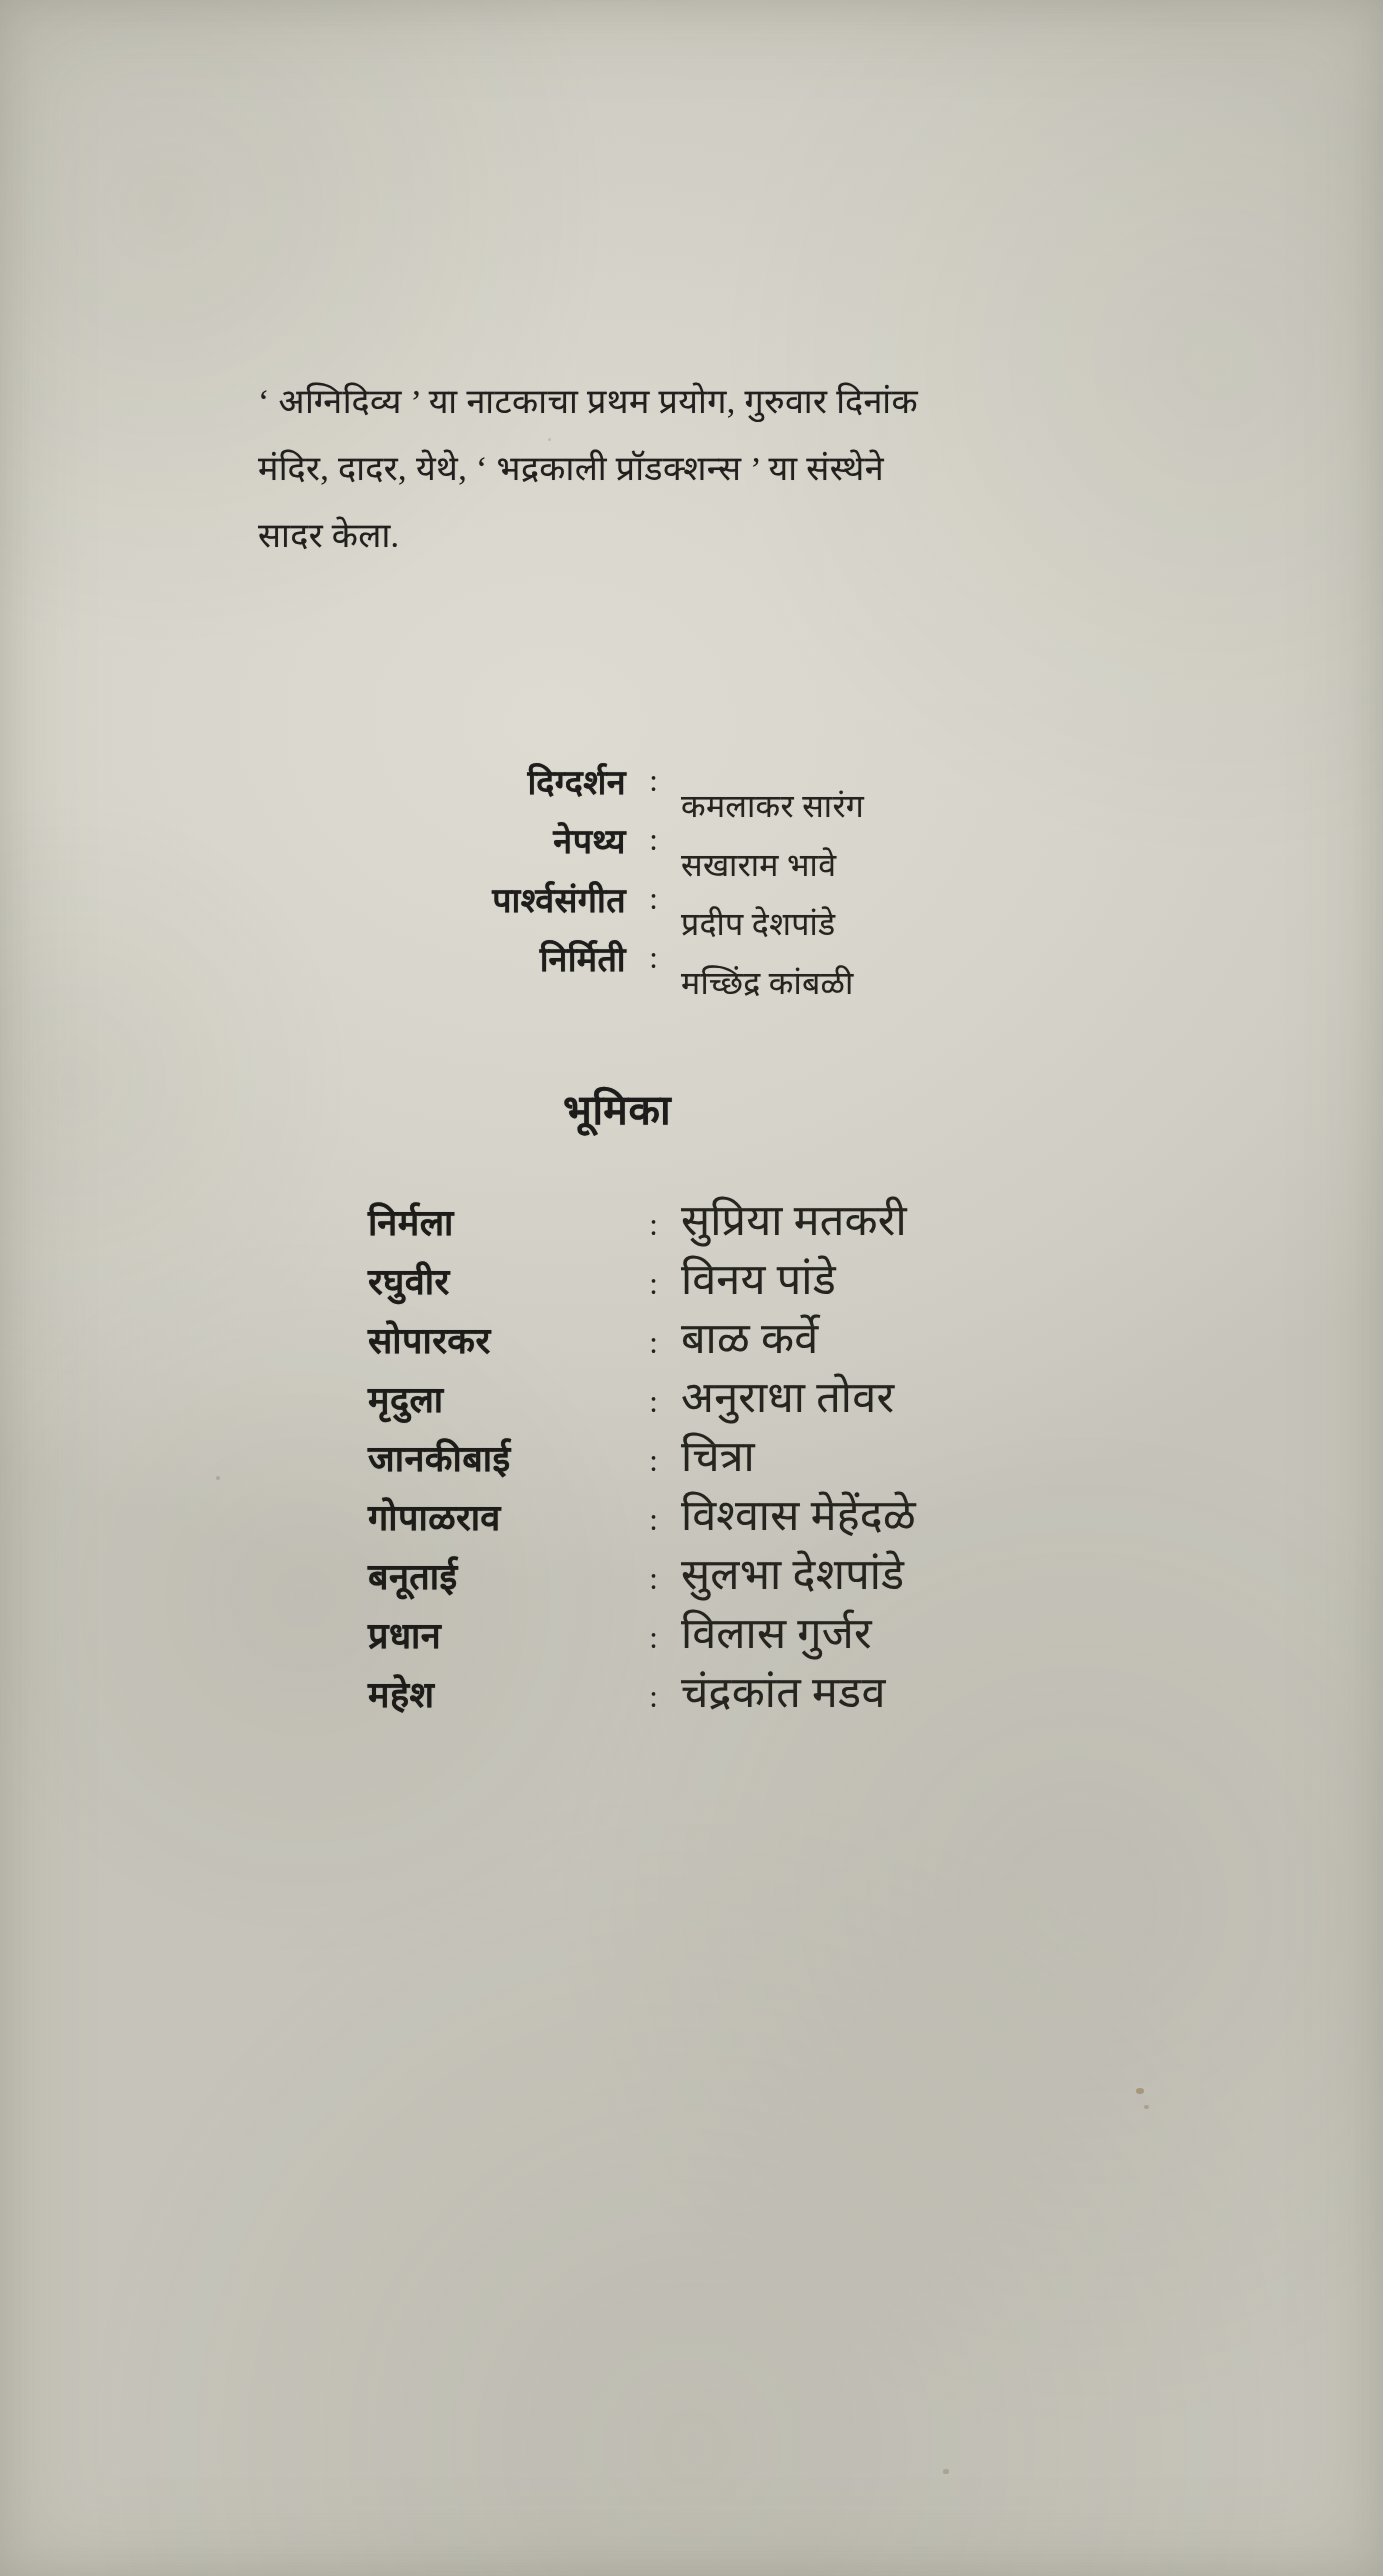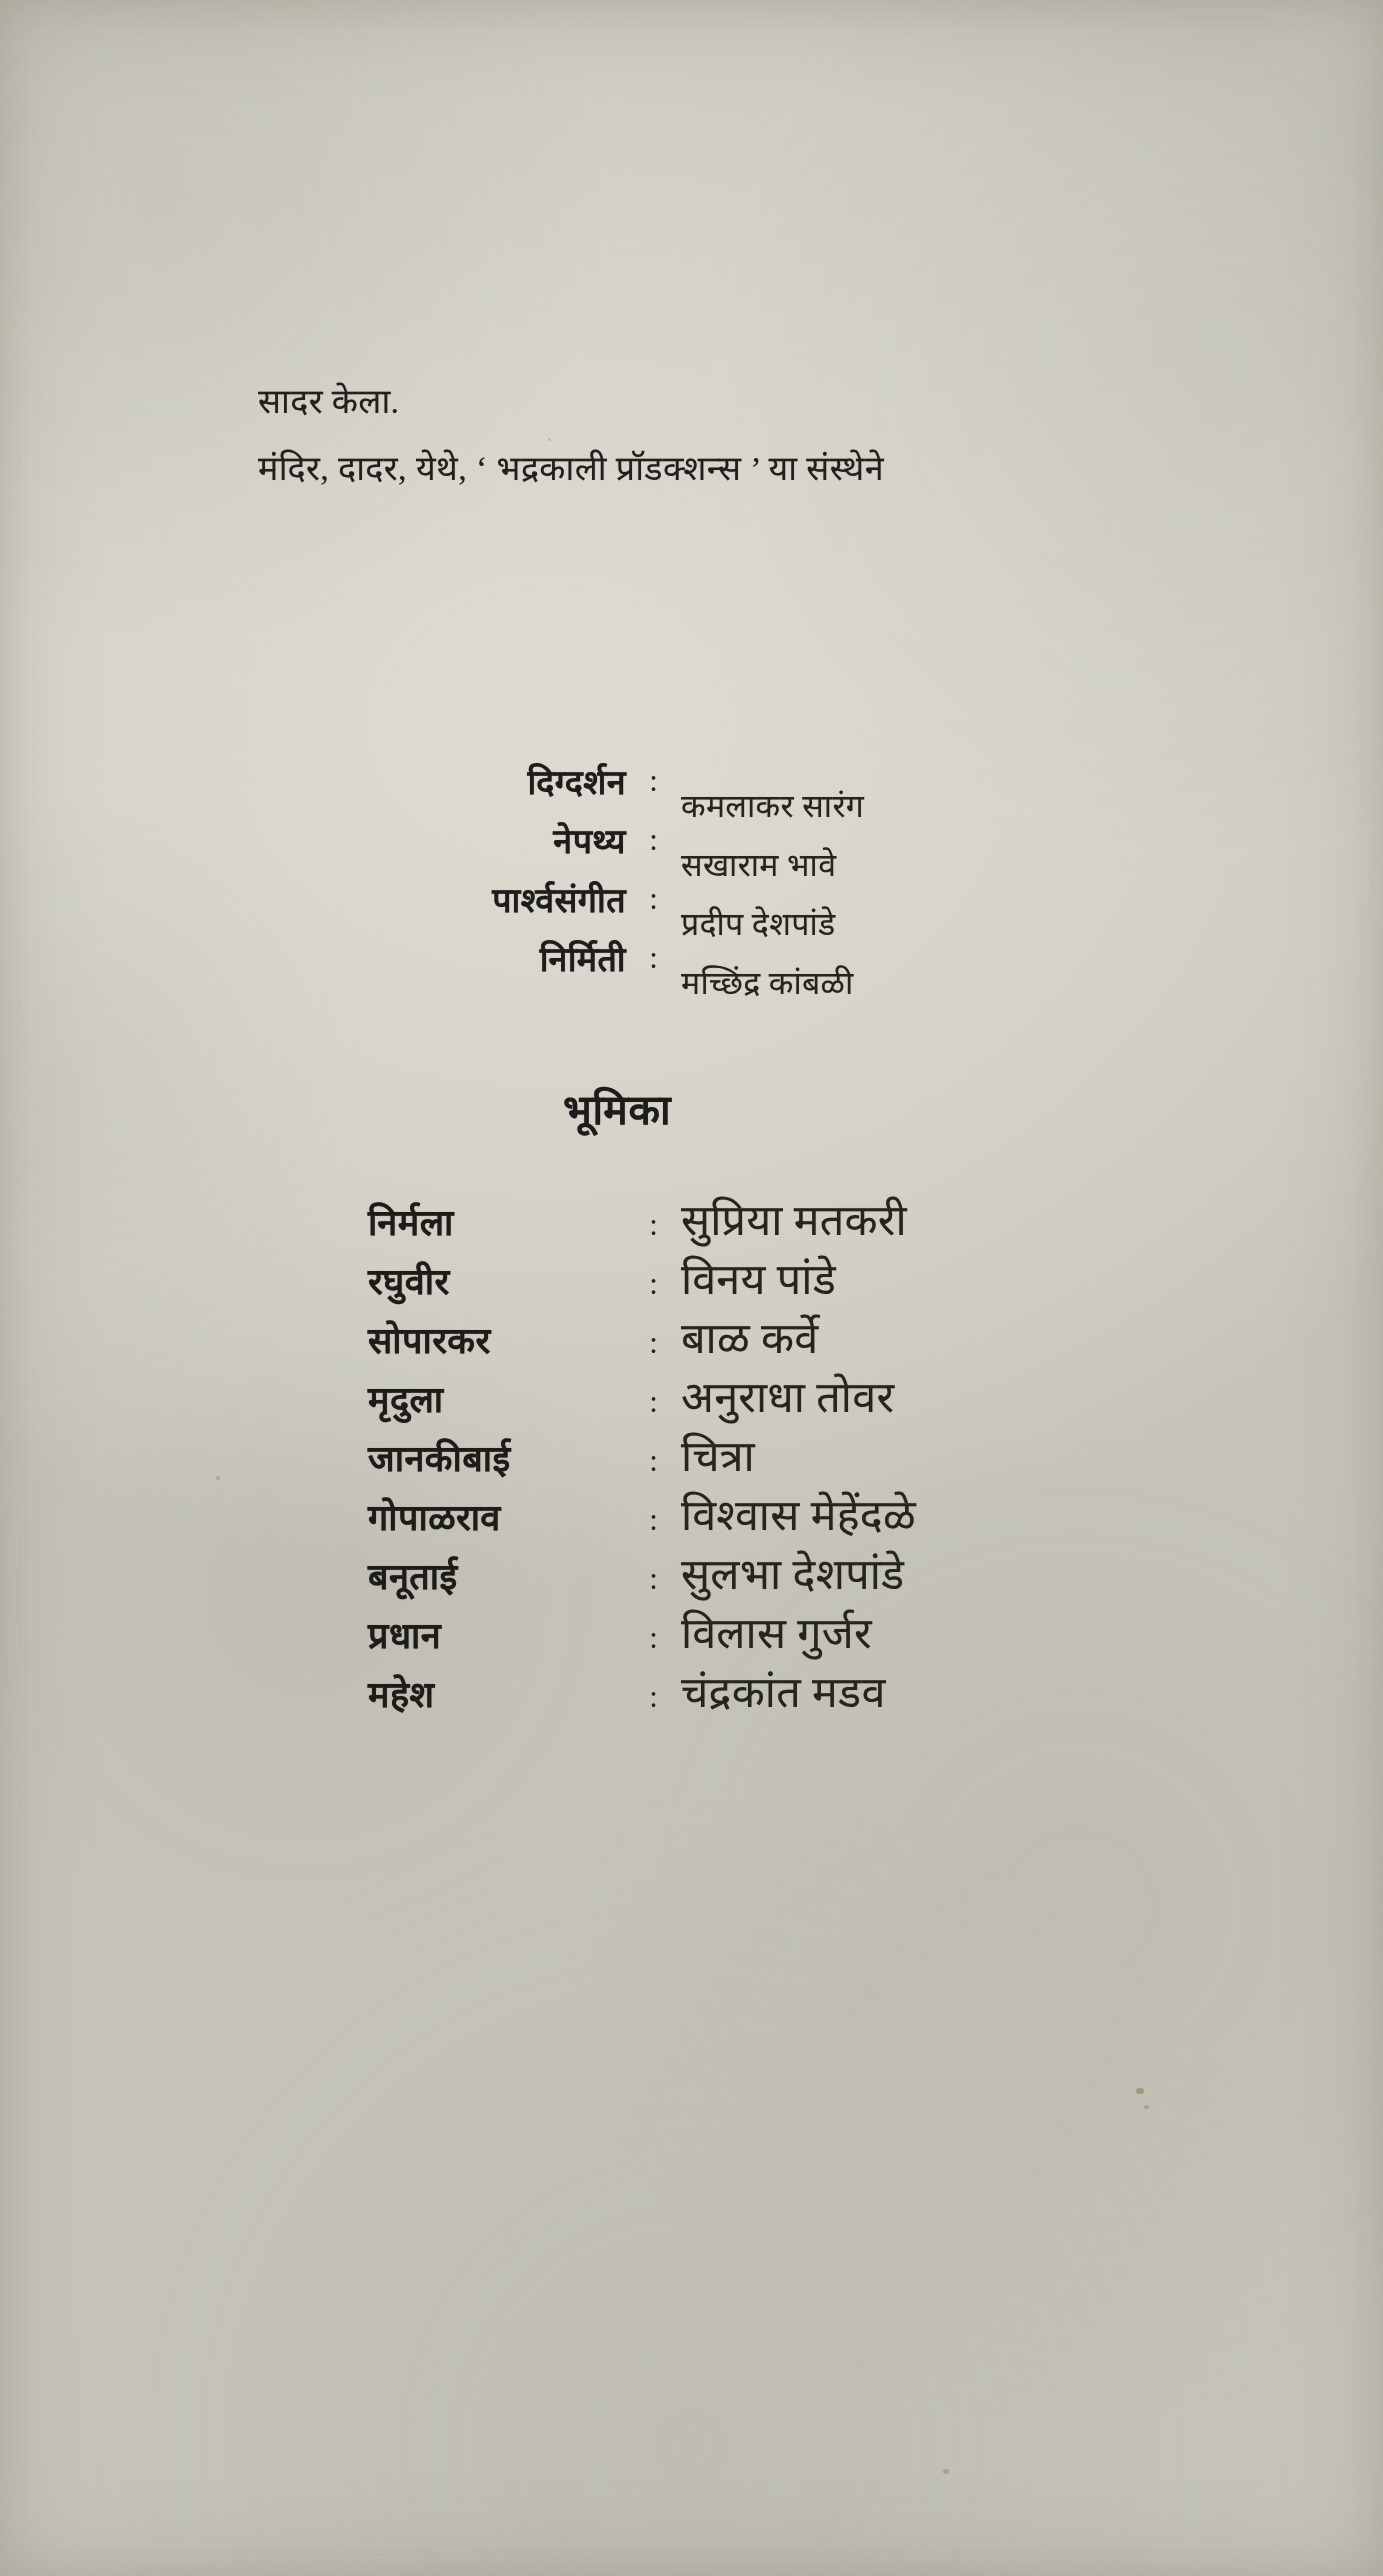--- a/index.html
+++ b/index.html
@@ -163,26 +163,29 @@
 
   <div class="speck" style="left:1136px; top:2088px; width:7.8px; height:6.3px; background:rgba(130,104,60,0.45);"></div>
   <div class="speck" style="left:1144px; top:2105px; width:4.7px; height:3.9px; background:rgba(130,104,60,0.35);"></div>
   <div class="speck" style="left:943px; top:2469px; width:5.5px; height:4.7px; background:rgba(110,100,80,0.30);"></div>
   <div class="speck" style="left:216px; top:1476px; width:3.9px; height:3.9px; background:rgba(110,105,90,0.30);"></div>
   <div class="speck" style="left:548px; top:438px; width:3.1px; height:3.1px; background:rgba(110,105,90,0.25);"></div>
 
   <div class="content">
 
     <div class="intro">
-      <span class="ln">
-        <span>सादर केला.</span>
+      <span class="ln just">
+        <span>‘ अग्निदिव्य ’ या नाटकाचा प्रथम प्रयोग, गुरुवार दिनांक</span>
       </span>
       <span class="ln just">
         <span>मंदिर, दादर, येथे, ‘ भद्रकाली प्रॉडक्शन्स ’ या संस्थेने</span>
       </span>
+      <span class="ln">
+        <span>सादर केला.</span>
+      </span>
     </div>
 
     <div class="credits">
       <div class="credit-row">
         <span class="credit-role">दिग्दर्शन</span>
         <span class="colon">:</span>
         <span class="credit-name">कमलाकर सारंग</span>
       </div>
       <div class="credit-row">
         <span class="credit-role">नेपथ्य</span>

